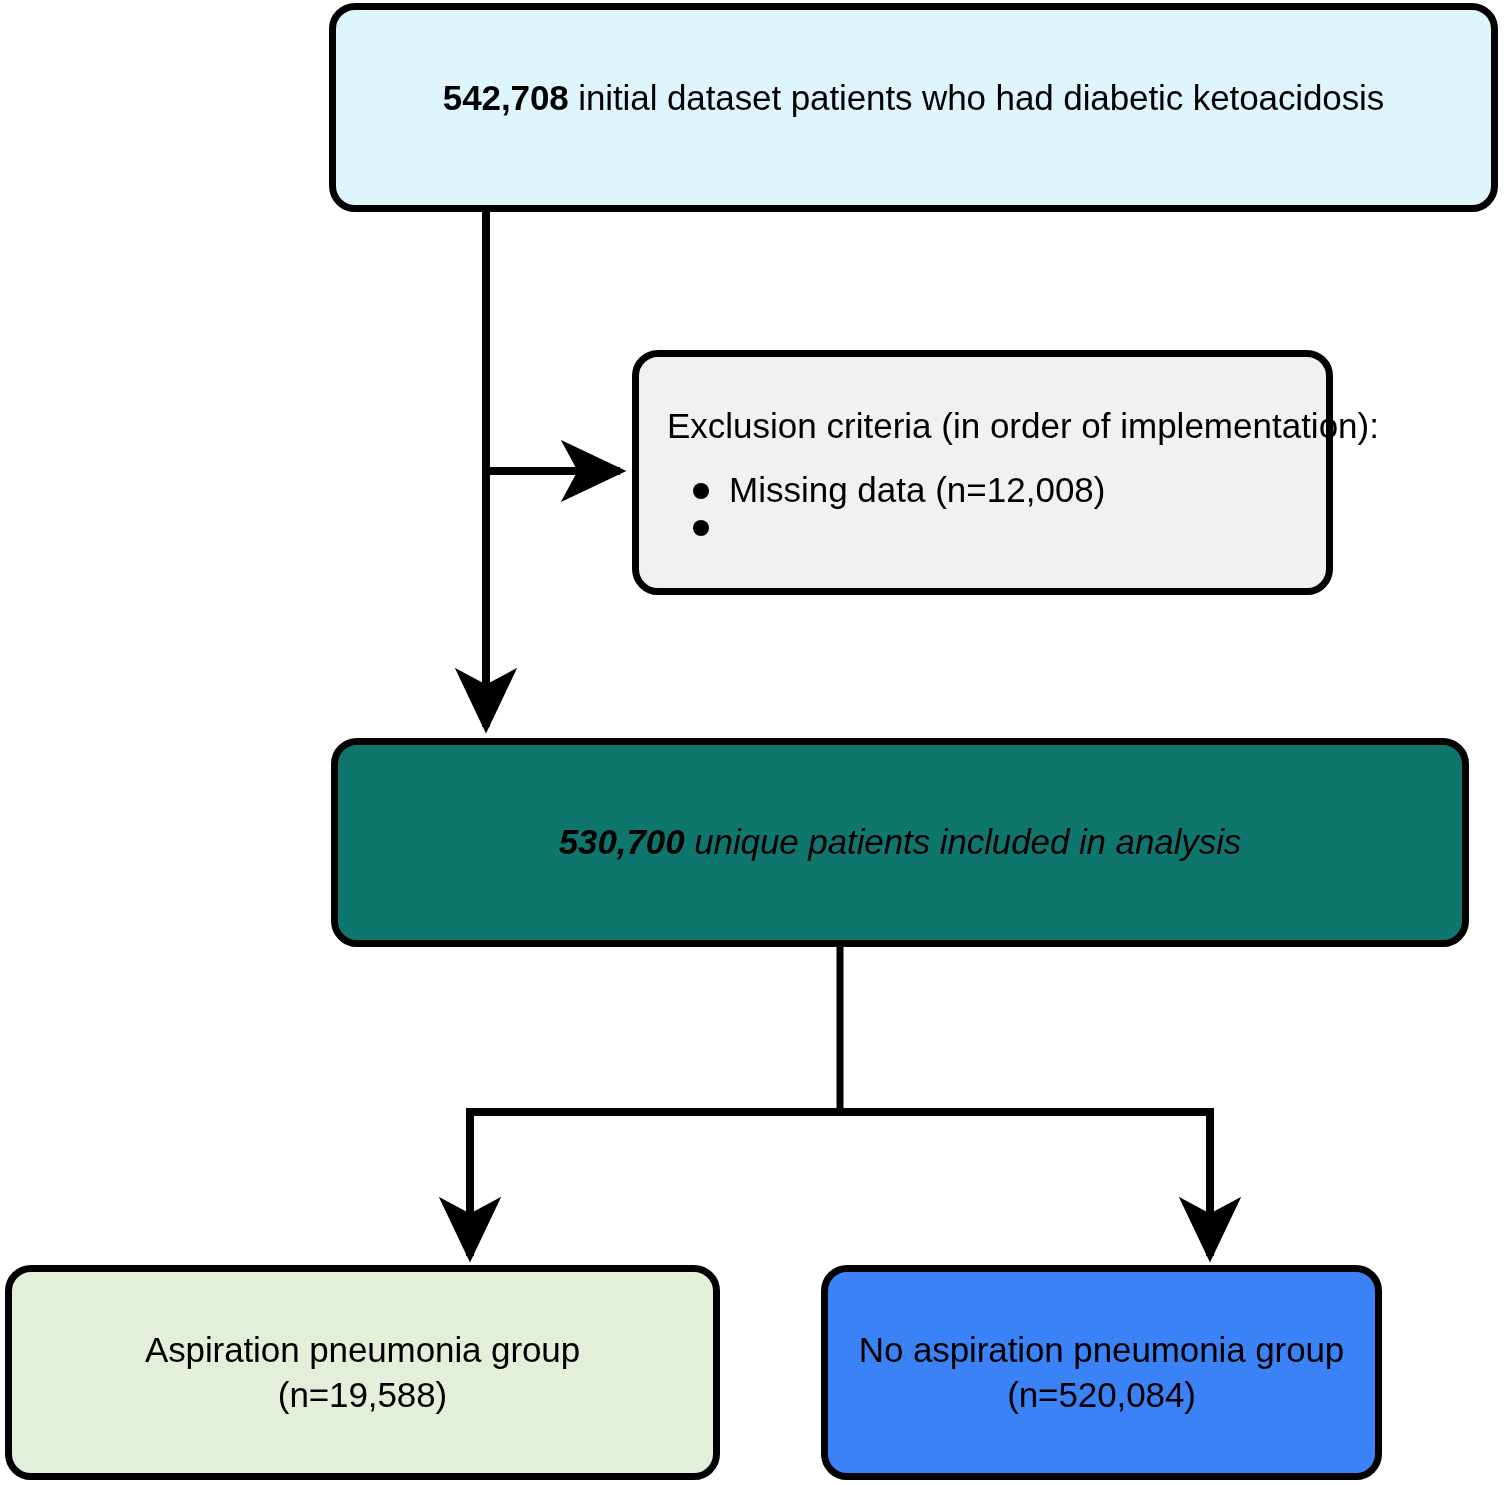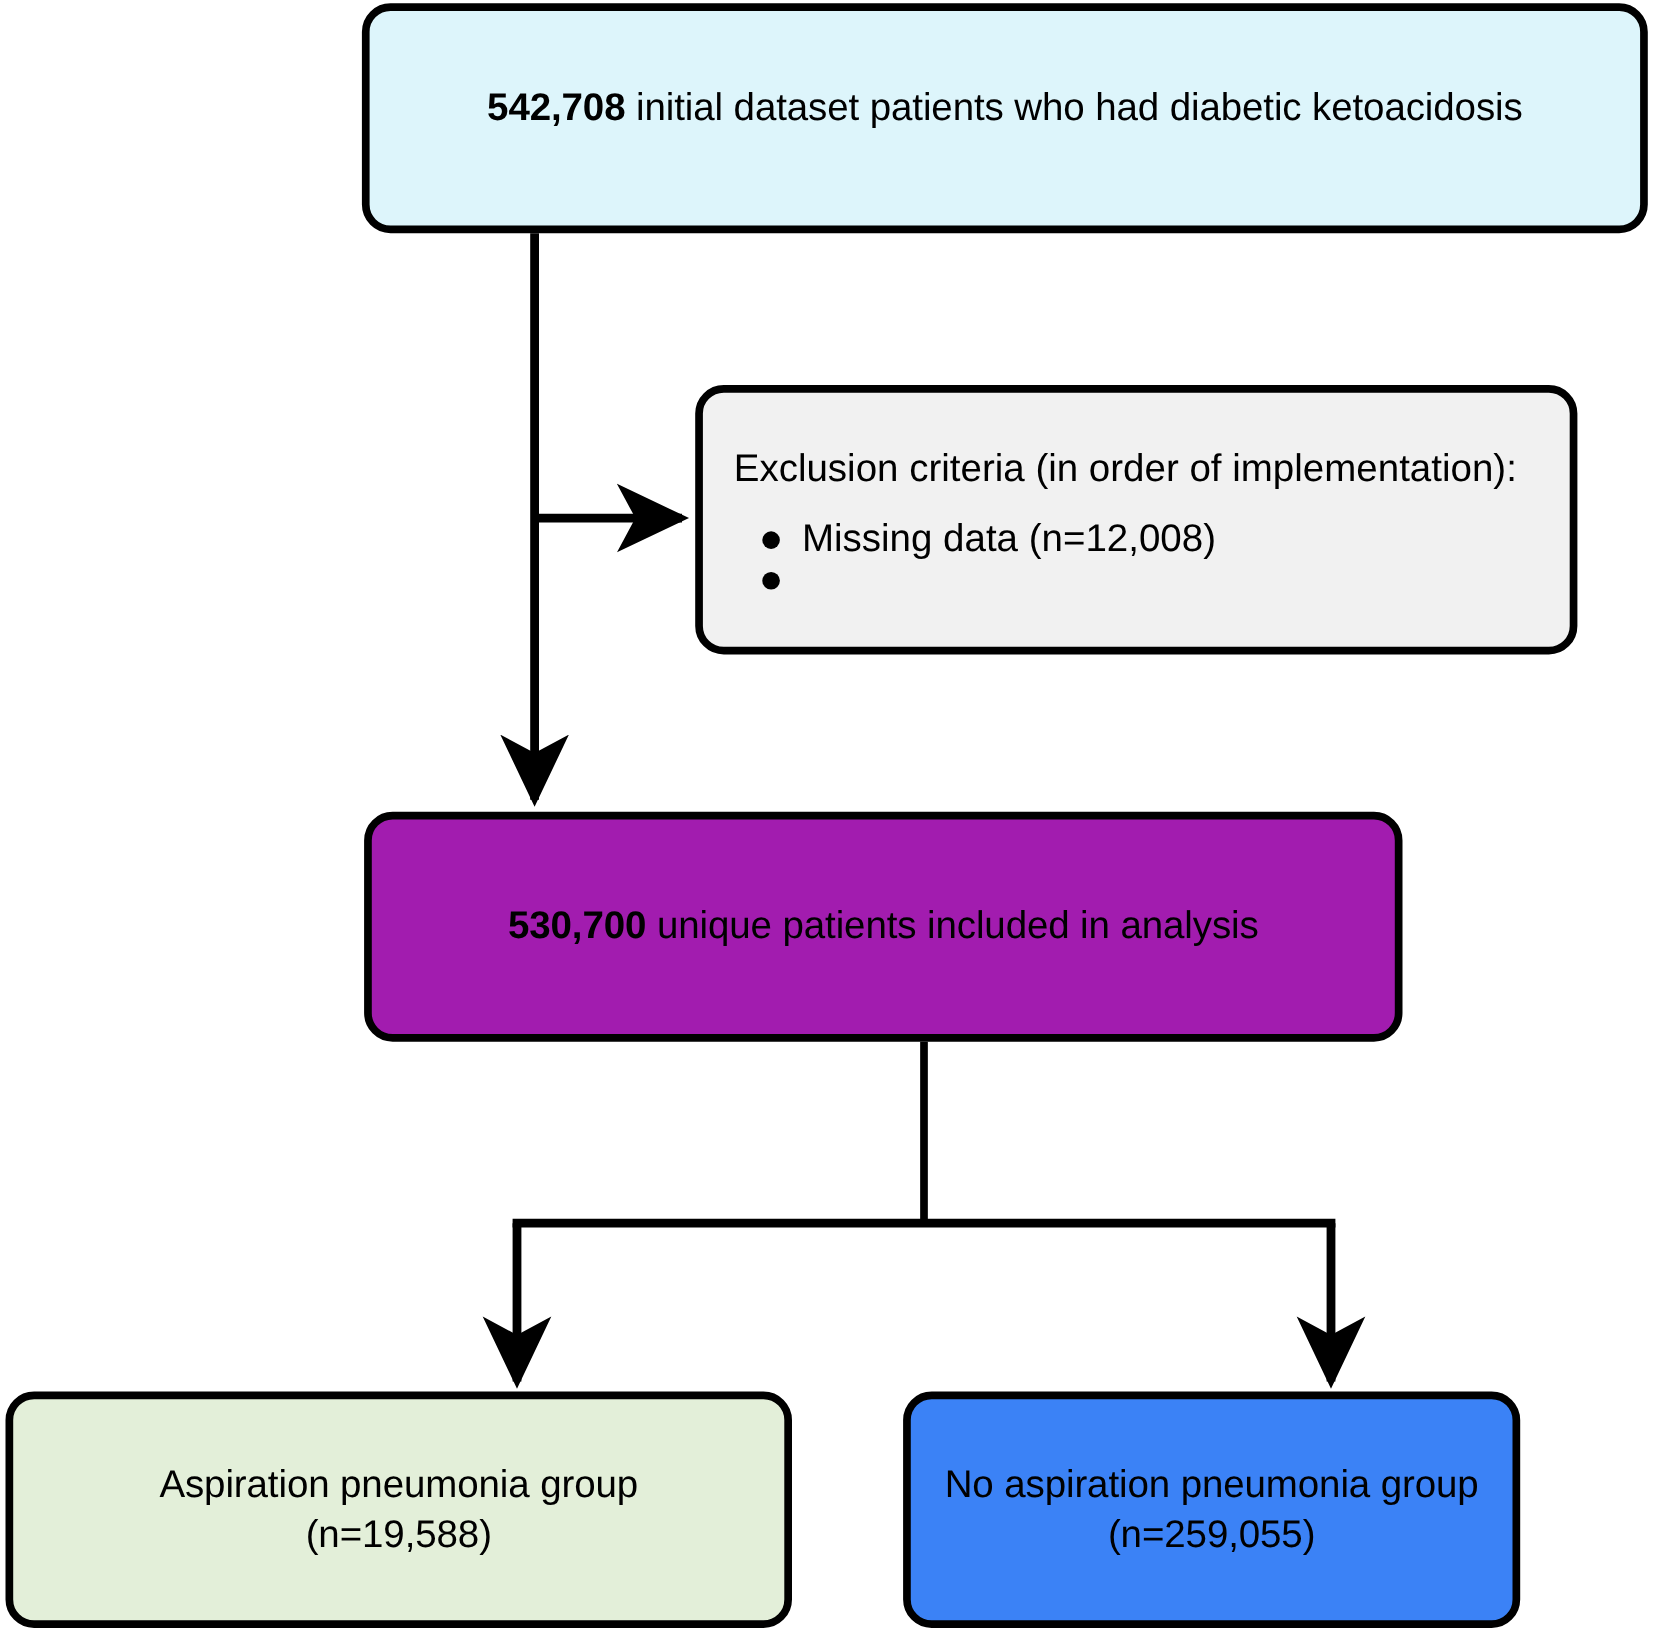--- a/index.html
+++ b/index.html
@@ -57,32 +57,33 @@
   #node-initial {
     left: 329px; top: 3px;
     width: 1169px; height: 209px;
     background: #ddf5fb;
     padding: 0 26px;
   }
   #node-initial .node-line:first-child { margin-bottom: 18px; }
 
   #node-exclusion {
     left: 632px; top: 350px;
-    width: 802px; height: 245px;
+    width: 701px; height: 245px;
     background: #f1f1f1;
     padding: 0 28px;
     align-items: flex-start;
     text-align: right;
   }
 
   #node-included {
     left: 331px; top: 738px;
-    width: 944px; height: 209px;
-    background: #a21caf;
+    width: 1138px; height: 209px;
+    background: #0f766e;
     padding: 0 26px;
+    font-style: italic;
   }
 
   #node-aspiration {
     left: 5px; top: 1265px;
     width: 715px; height: 215px;
     background: #e3efd9;
     padding: 0 28px;
   }
 
   #node-no-aspiration {
@@ -176,16 +177,16 @@
     </div>
   </div>
 
   <div class="node centered" id="node-aspiration">
     <div class="node-line">Aspiration pneumonia group</div>
     <div class="node-line">(n=19,588)</div>
   </div>
 
   <div class="node centered" id="node-no-aspiration">
     <div class="node-line">No aspiration pneumonia group</div>
-    <div class="node-line">(n=259,055)</div>
+    <div class="node-line">(n=520,084)</div>
   </div>
 
 </div>
 
 </body></html>

